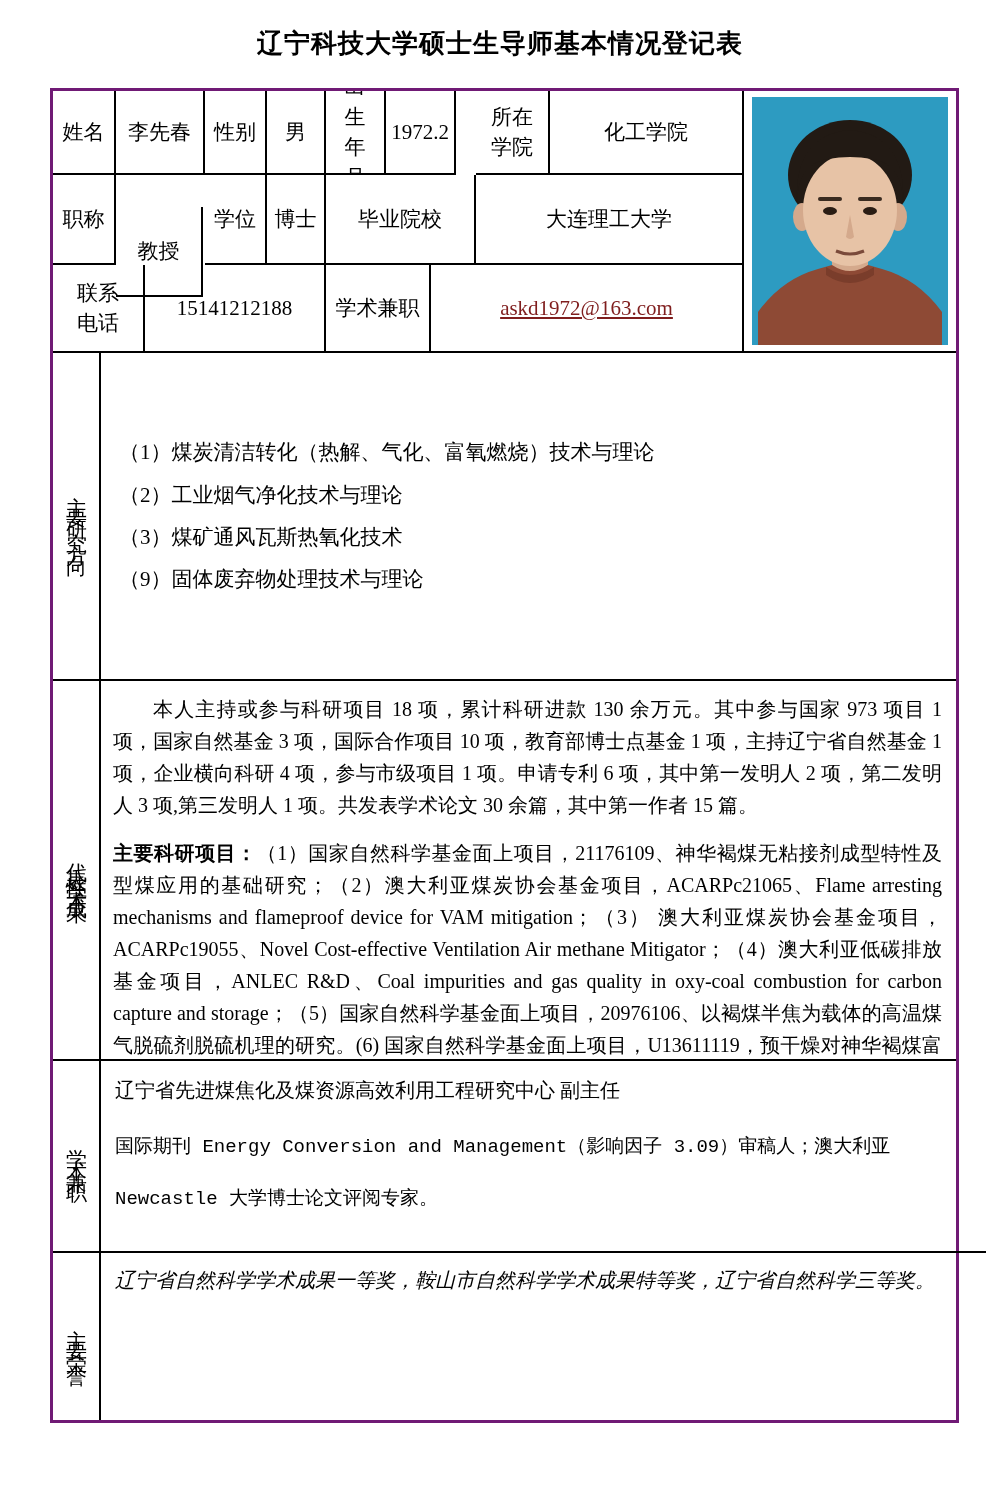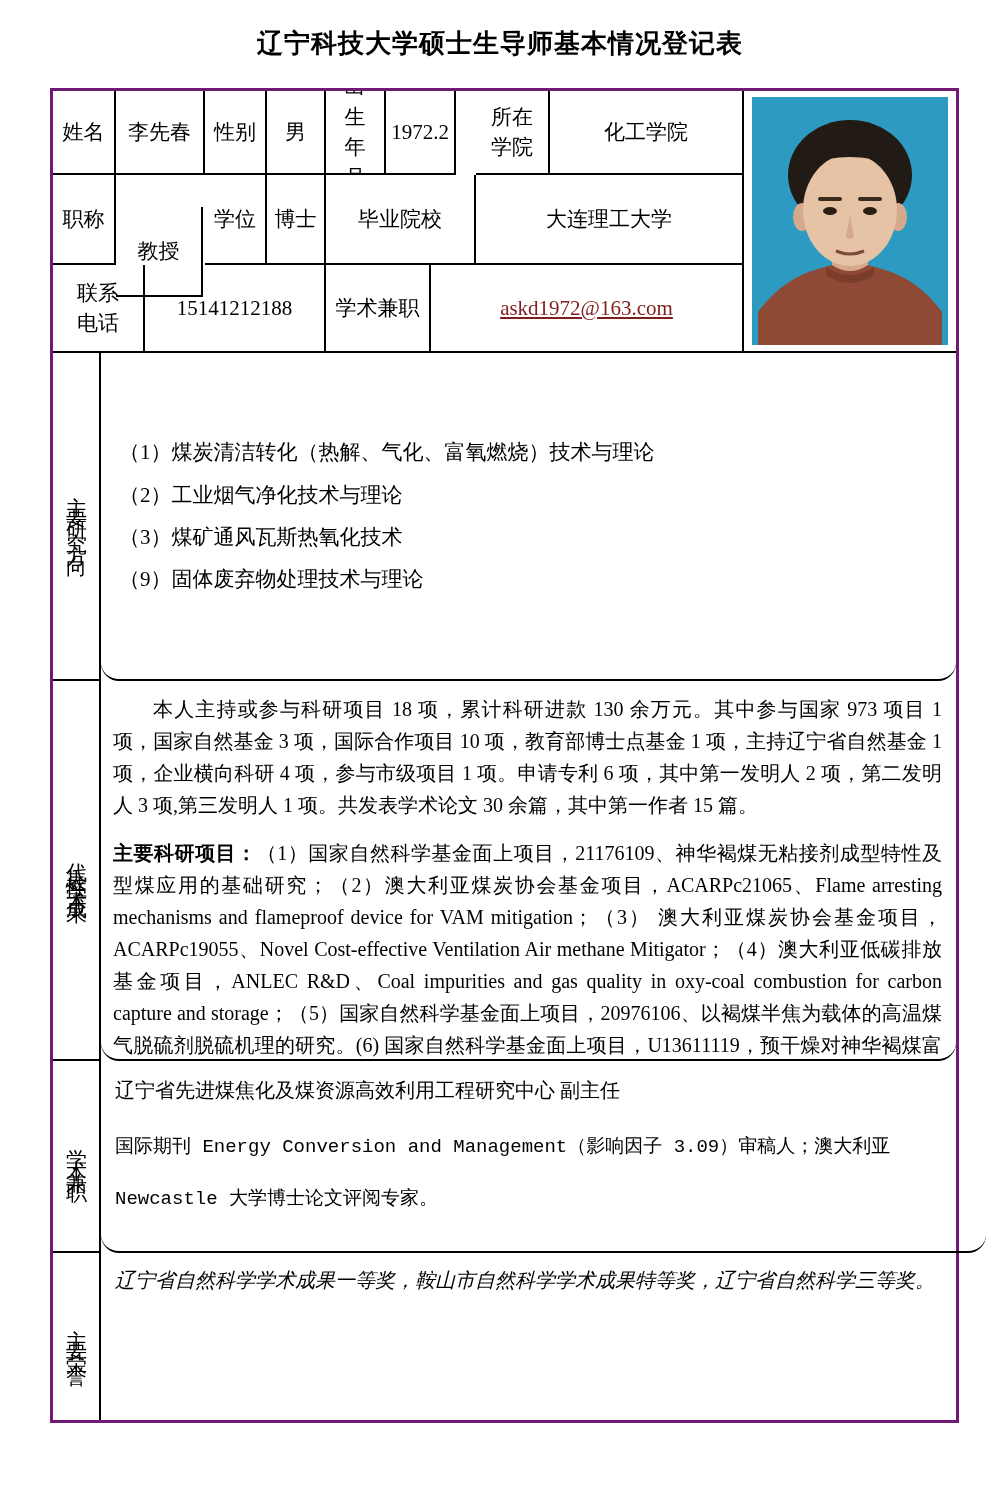--- a/index.html
+++ b/index.html
@@ -27,21 +27,21 @@
   .pad-3x1{padding:0 18px;}
   .underline{text-decoration:underline;color:#7f1d1d;}
   .vlabel-cell{flex-direction:column;}
   .vlabel{
     writing-mode:vertical-rl;text-orientation:upright;
     font-size:21px;letter-spacing:12px;line-height:1;
   }
   .vlabel.tight{letter-spacing:7px;}
   .content-cell{
     align-items:stretch;justify-content:flex-start;flex-direction:column;
-    text-align:left;font-size:20px;border-radius:18px;
+    text-align:left;font-size:20px;
   }
   .research-list{
     display:flex;flex-direction:column;justify-content:center;height:100%;
     padding-left:18px;gap:12px;font-size:21px;
   }
   .achv-body{padding:12px 14px 0 12px;}
   .achv-p1{margin:0;text-indent:2em;line-height:32px;text-align:justify;}
   .achv-p2{margin:16px 0 0 0;line-height:32px;text-align:justify;}
   .achv-lead{font-weight:bold;}
   .pos-body{padding:14px 14px 0 14px;}

